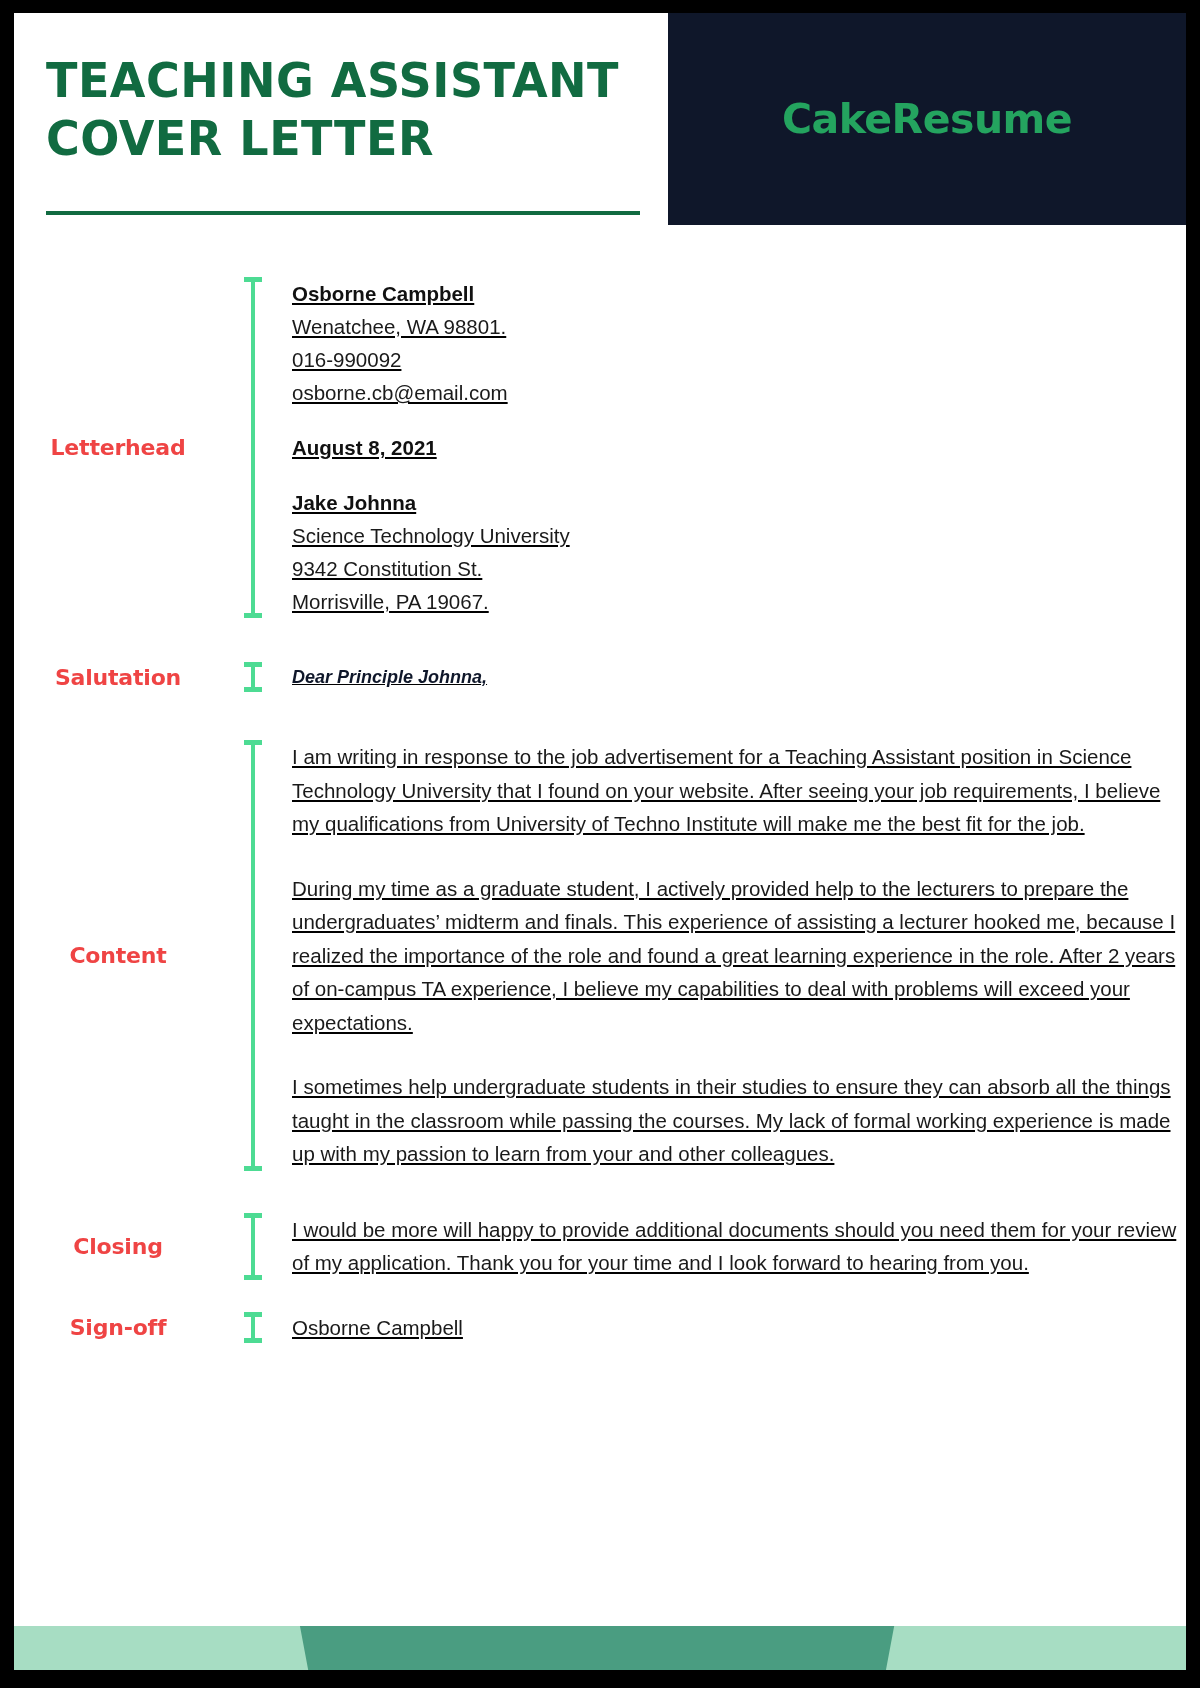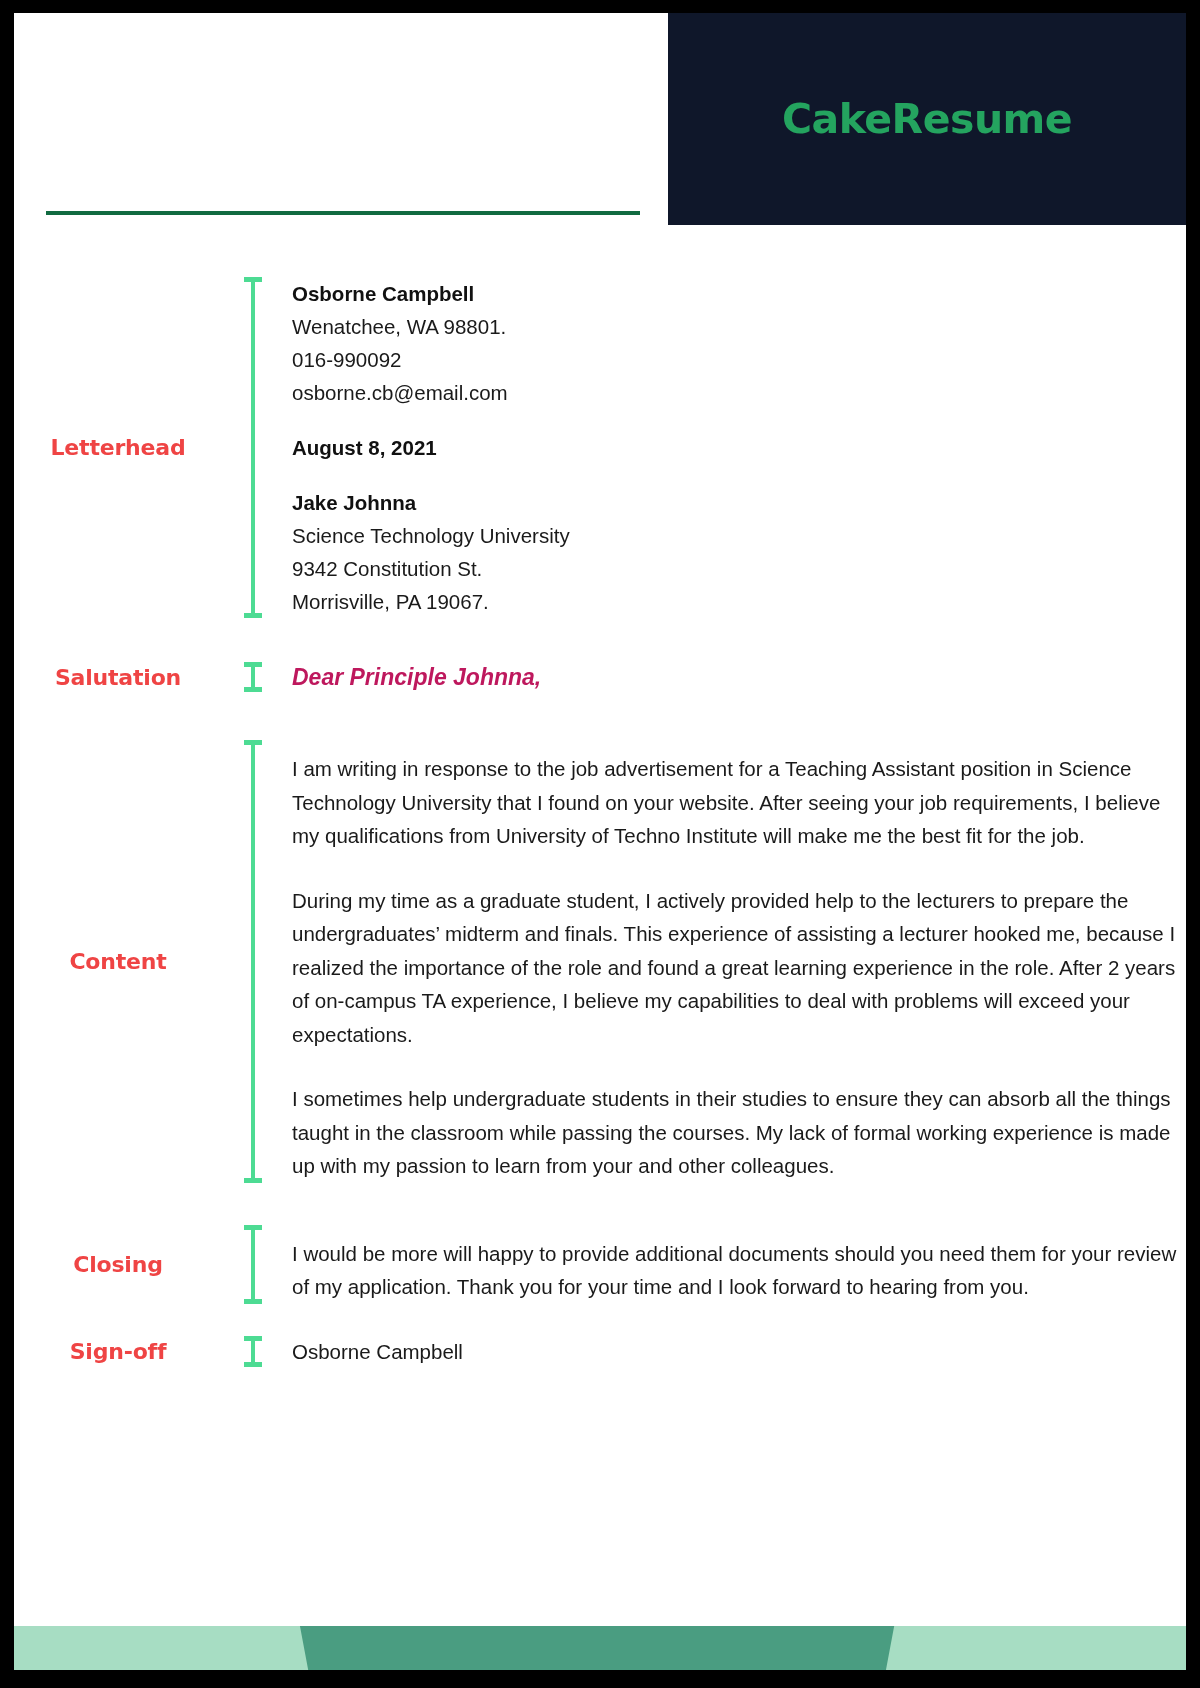--- a/index.html
+++ b/index.html
@@ -142,49 +142,50 @@
     height: 5px;
     background: #4ddb93;
   }
   .bracket .cap-top { top: 0; }
   .bracket .cap-bottom { bottom: 0; }
 
   .content-col {
     flex: 1 1 auto;
     padding-left: 18px;
     box-sizing: border-box;
+    text-decoration: underline;
   }
 
   
   .lh-name, .lh-date, .lh-recipient-name {
     font-size: 20.5px;
     line-height: 33px;
     font-weight: bold;
     color: #111111;
   }
   .lh-line {
     font-size: 20.5px;
     line-height: 33px;
     color: #1a1a1a;
   }
   .lh-gap { height: 22px; }
 
   .salutation-text {
-    font-size: 23px;
+    font-size: 18px;
     line-height: 30px;
     font-weight: bold;
     font-style: italic;
-    color: #be185d;
+    color: #0f172a;
   }
 
   .para {
     font-size: 20.5px;
     line-height: 33.5px;
     color: #1a1a1a;
-    margin: 12px 0 31px 0;
+    margin: 0 0 31px 0;
   }
   .para:last-child { margin-bottom: 0; }
 
   .signoff-regards {
     font-size: 20.5px;
     line-height: 31px;
     font-weight: bold;
     font-style: italic;
     color: #111111;
   }
@@ -221,20 +222,24 @@
     clip-path: polygon(24.4% 0%, 75.1% 0%, 74.4% 100%, 25.1% 100%);
   }
 </style>
 </head>
 <body>
 
 <div class="page-frame">
   <div class="page">
 
     <div class="header">
+      <div class="title-block">
+        <div class="title-line">TEACHING ASSISTANT</div>
+        <div class="title-line">COVER LETTER</div>
+      </div>
       <div class="title-rule"></div>
       <div class="logo-box">
         <span class="logo-text">CakeResume</span>
       </div>
     </div>
 
     <div class="sections">
 
       <div class="section-row row-letterhead">
         <div class="label-col">

